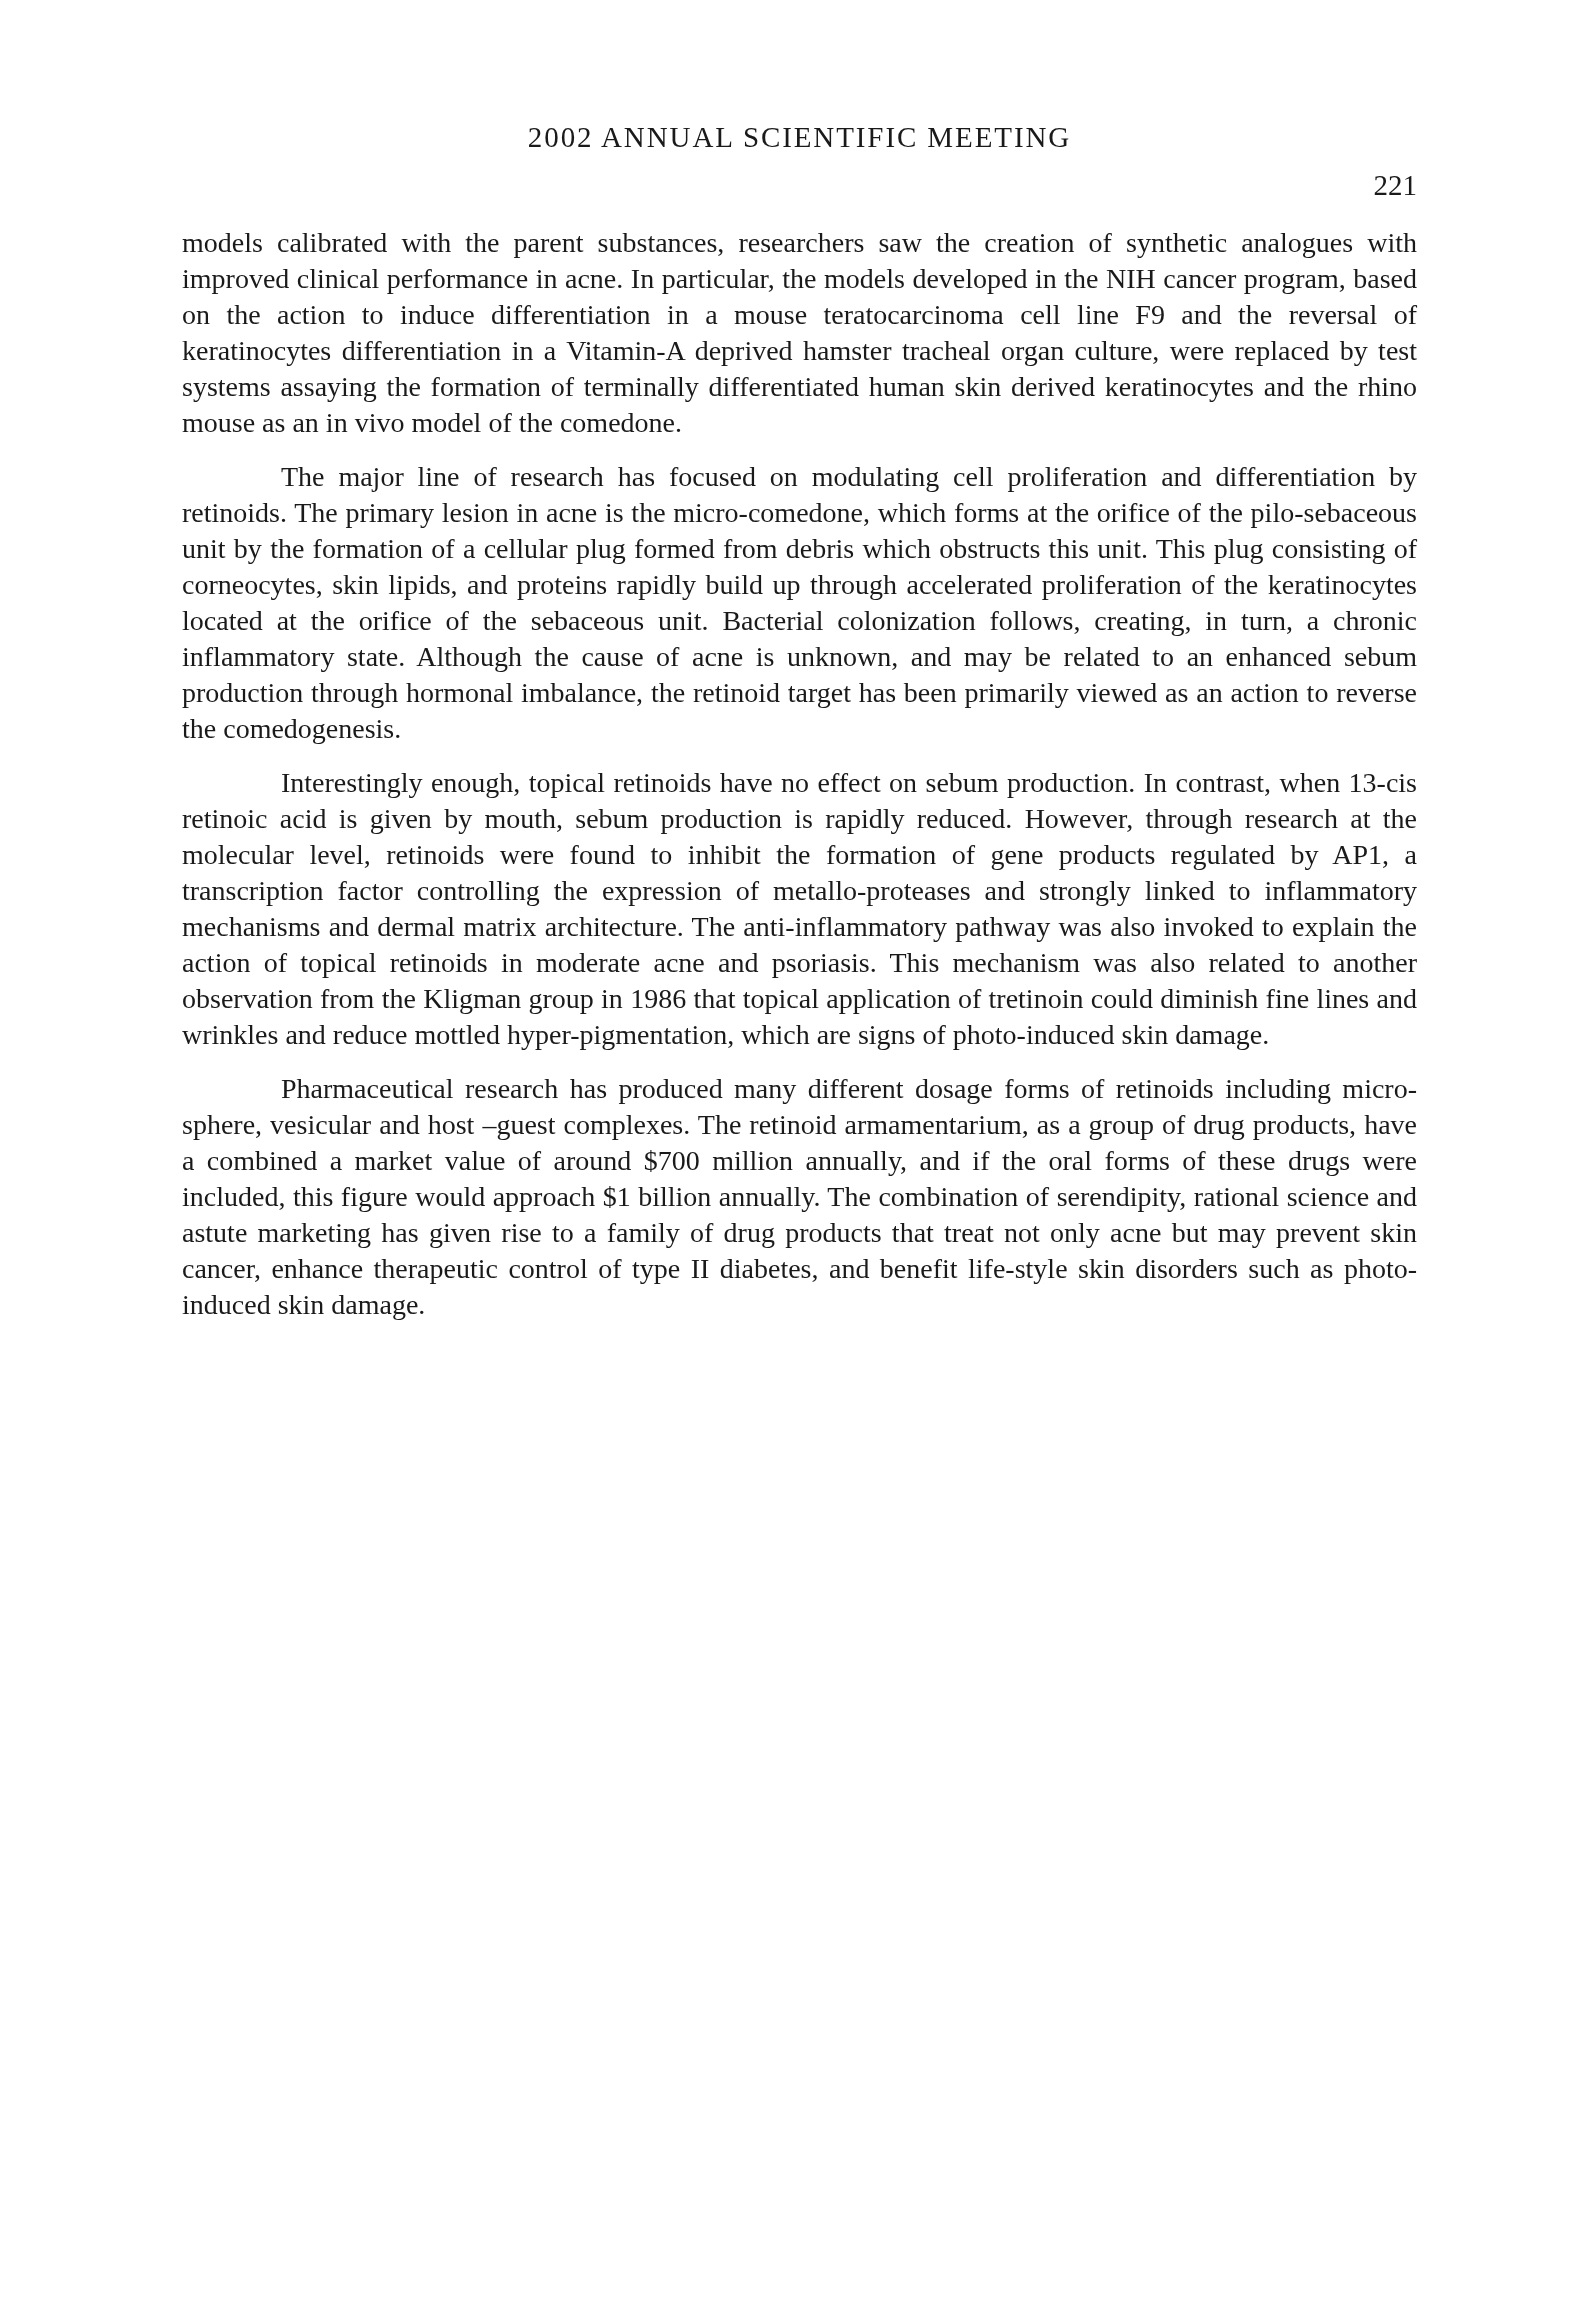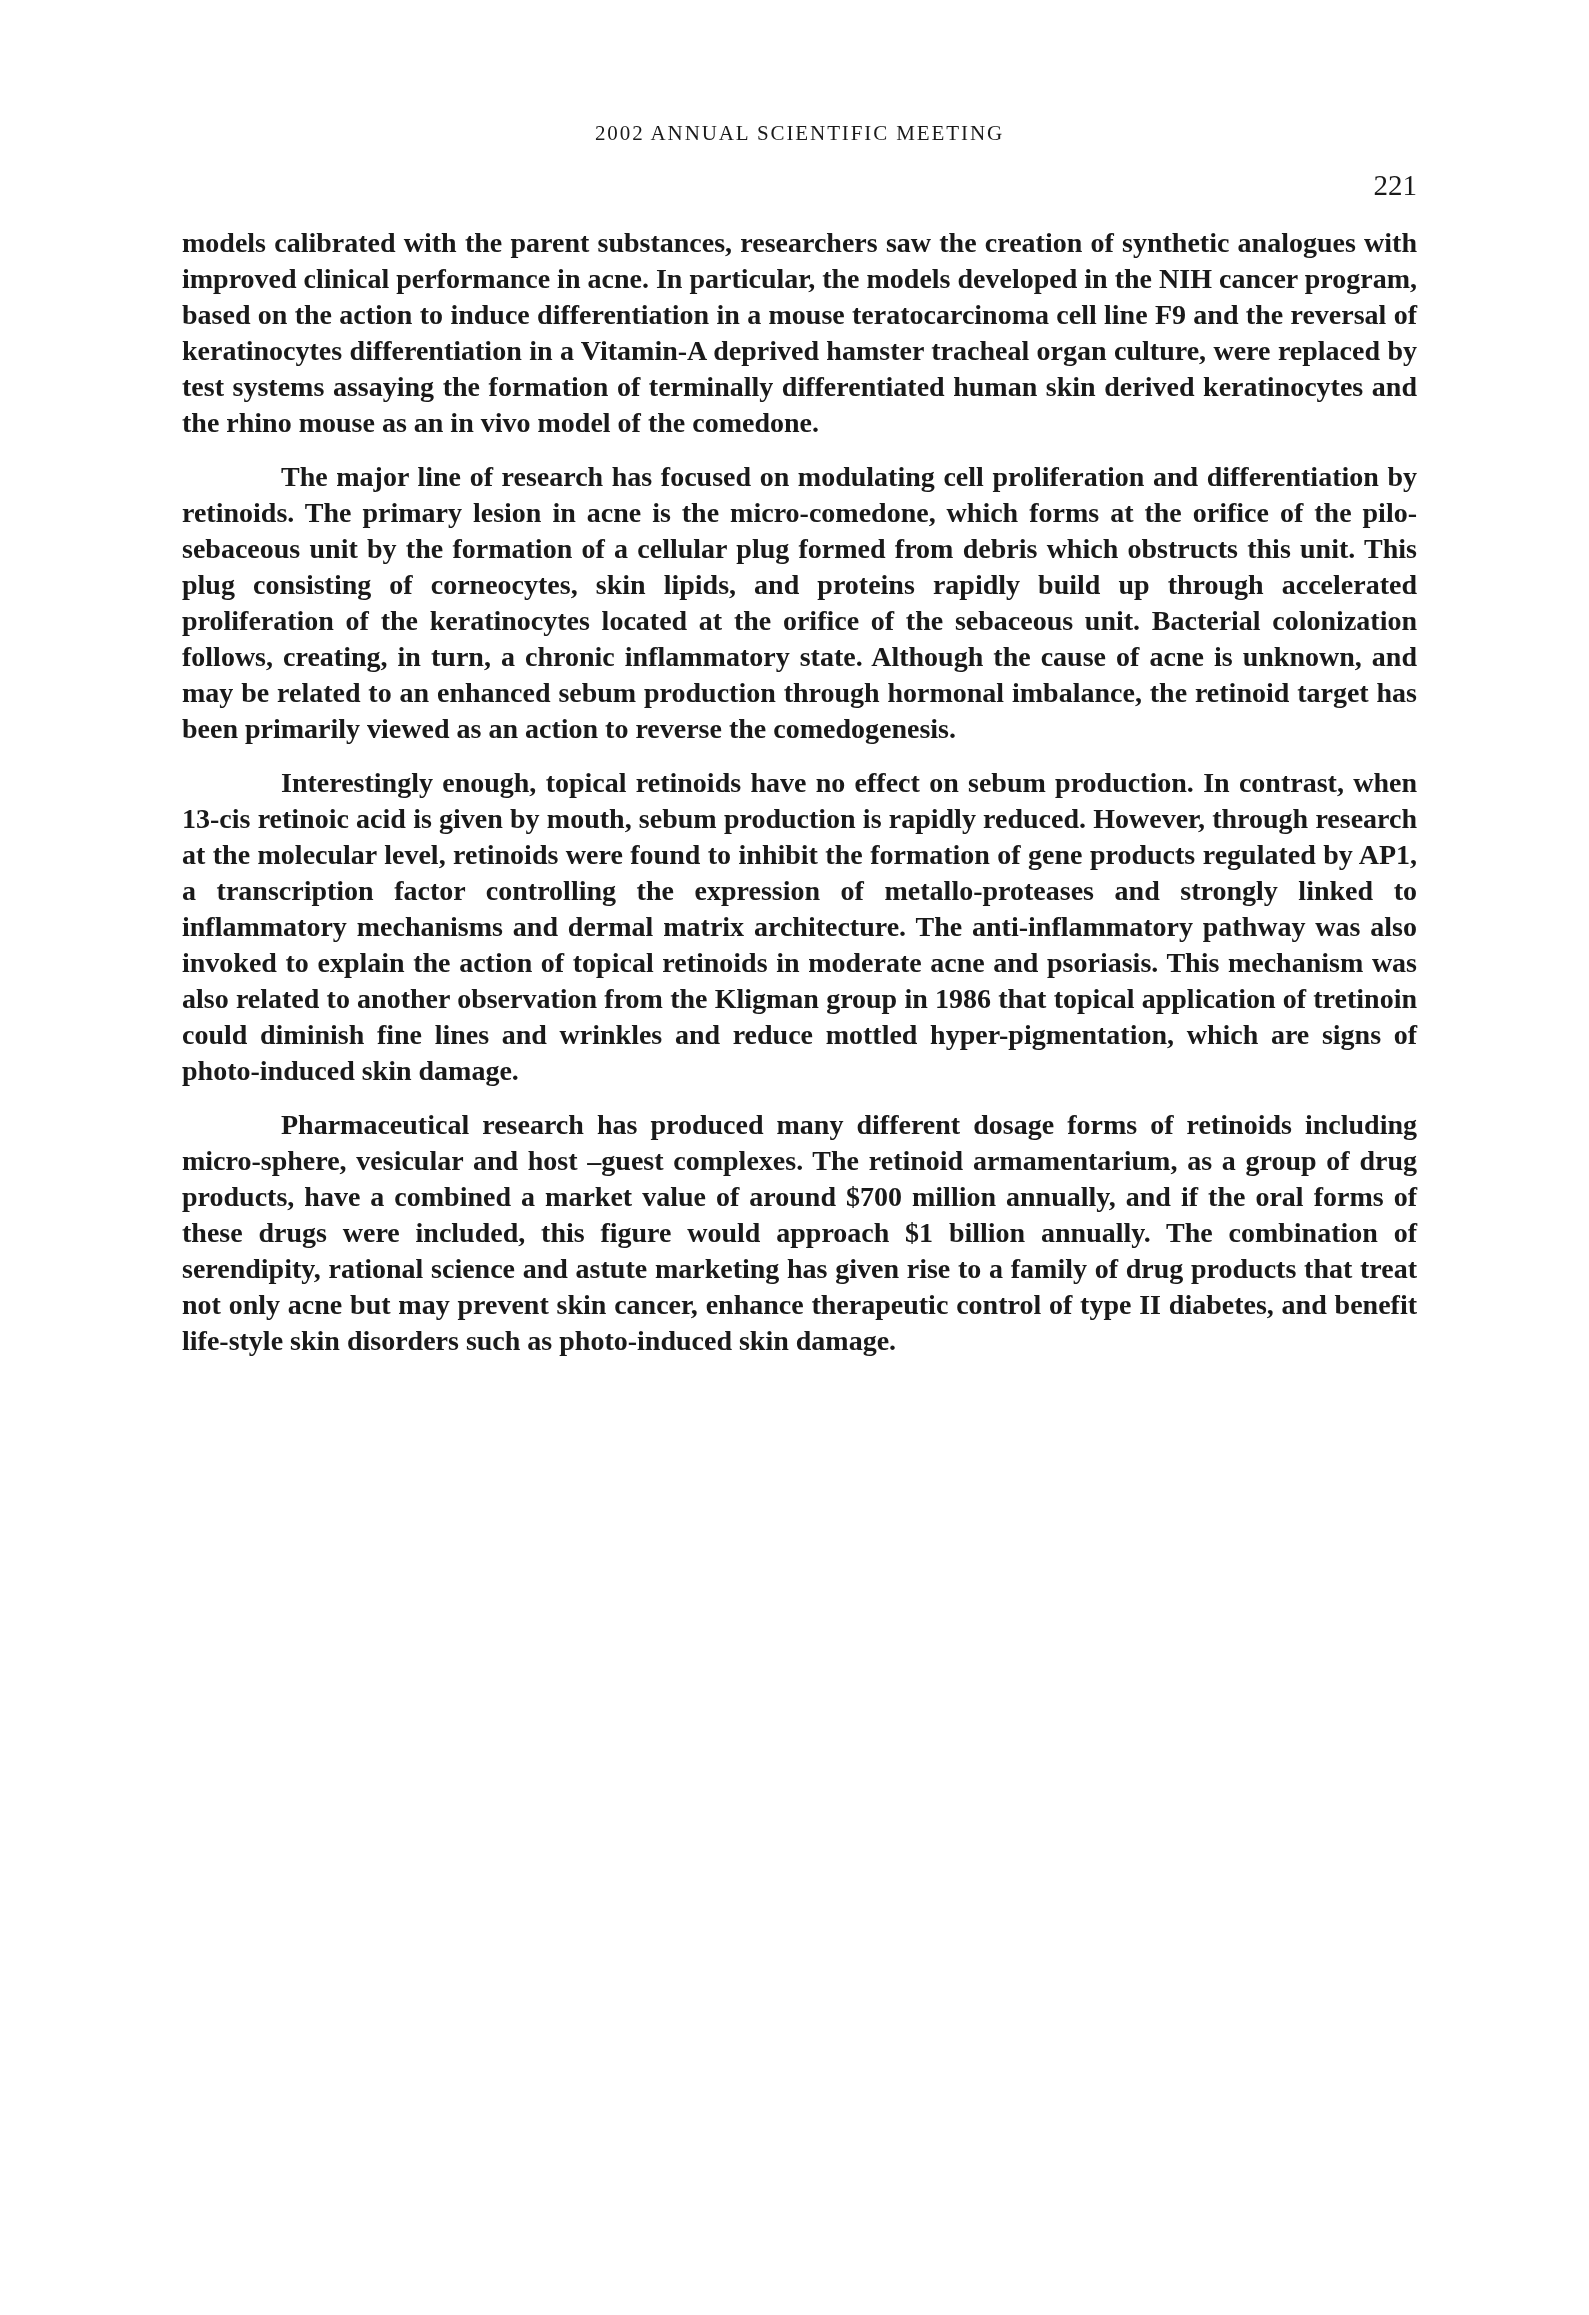--- a/index.html
+++ b/index.html
@@ -20,39 +20,38 @@
   .running-header {
     position: absolute;
     top: 121px;
     left: 182px;
     width: 1235px;
     height: 40px;
   }
   .running-header .header-title {
     display: block;
     text-align: center;
-    font-size: 21px;
+    font-size: 29px;
     letter-spacing: 1.9px;
   }
   .running-header .page-number {
     position: absolute;
     right: 0;
     top: 0;
     font-size: 29px;
     margin-top: 48px;
   }
   .page-body {
     position: absolute;
     top: 225px;
     left: 182px;
     width: 1235px;
     font-size: 28px;
     line-height: 36px;
     text-align: justify;
-    font-weight: bold;
   }
   .para {
     margin: 0;
   }
   .para.indent {
     text-indent: 99px;
     margin-top: 18px;
   }
 </style>
 </head>

